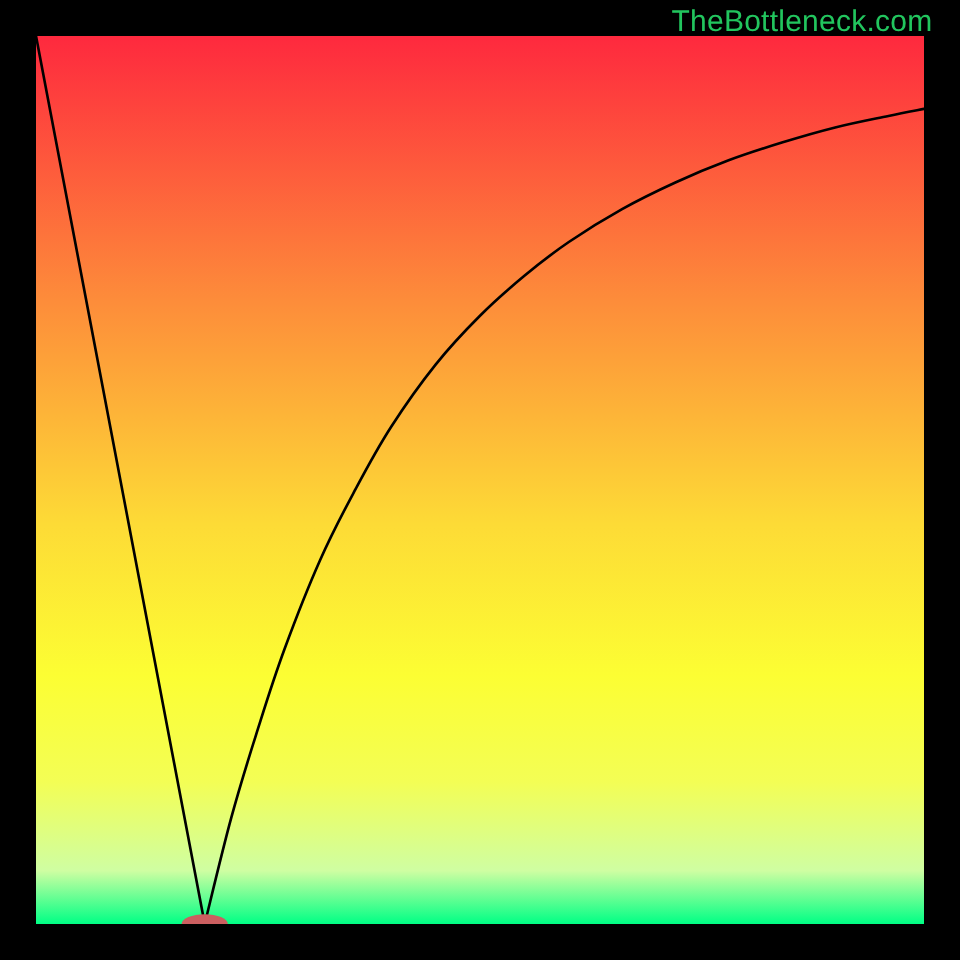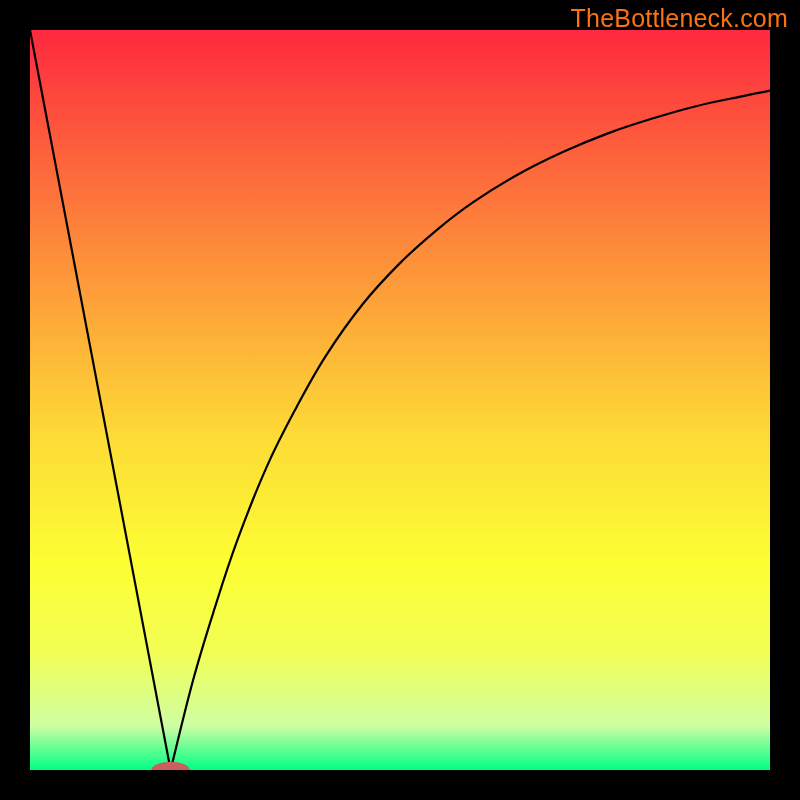--- a/index.html
+++ b/index.html
@@ -13,22 +13,22 @@
   }
   .frame {
     position: relative;
     width: 800px;
     height: 800px;
     background: #000;
   }
   .watermark {
     position: absolute;
     top: 4px;
-    right: 12px;
-    color: #f97316;
+    right: 23px;
+    color: #22c55e;
     font-size: 25px;
     font-weight: 500;
     letter-spacing: 0.2px;
     z-index: 5;
   }
   .plot {
     position: absolute;
     left: 30px;
     top: 30px;
     width: 740px;

